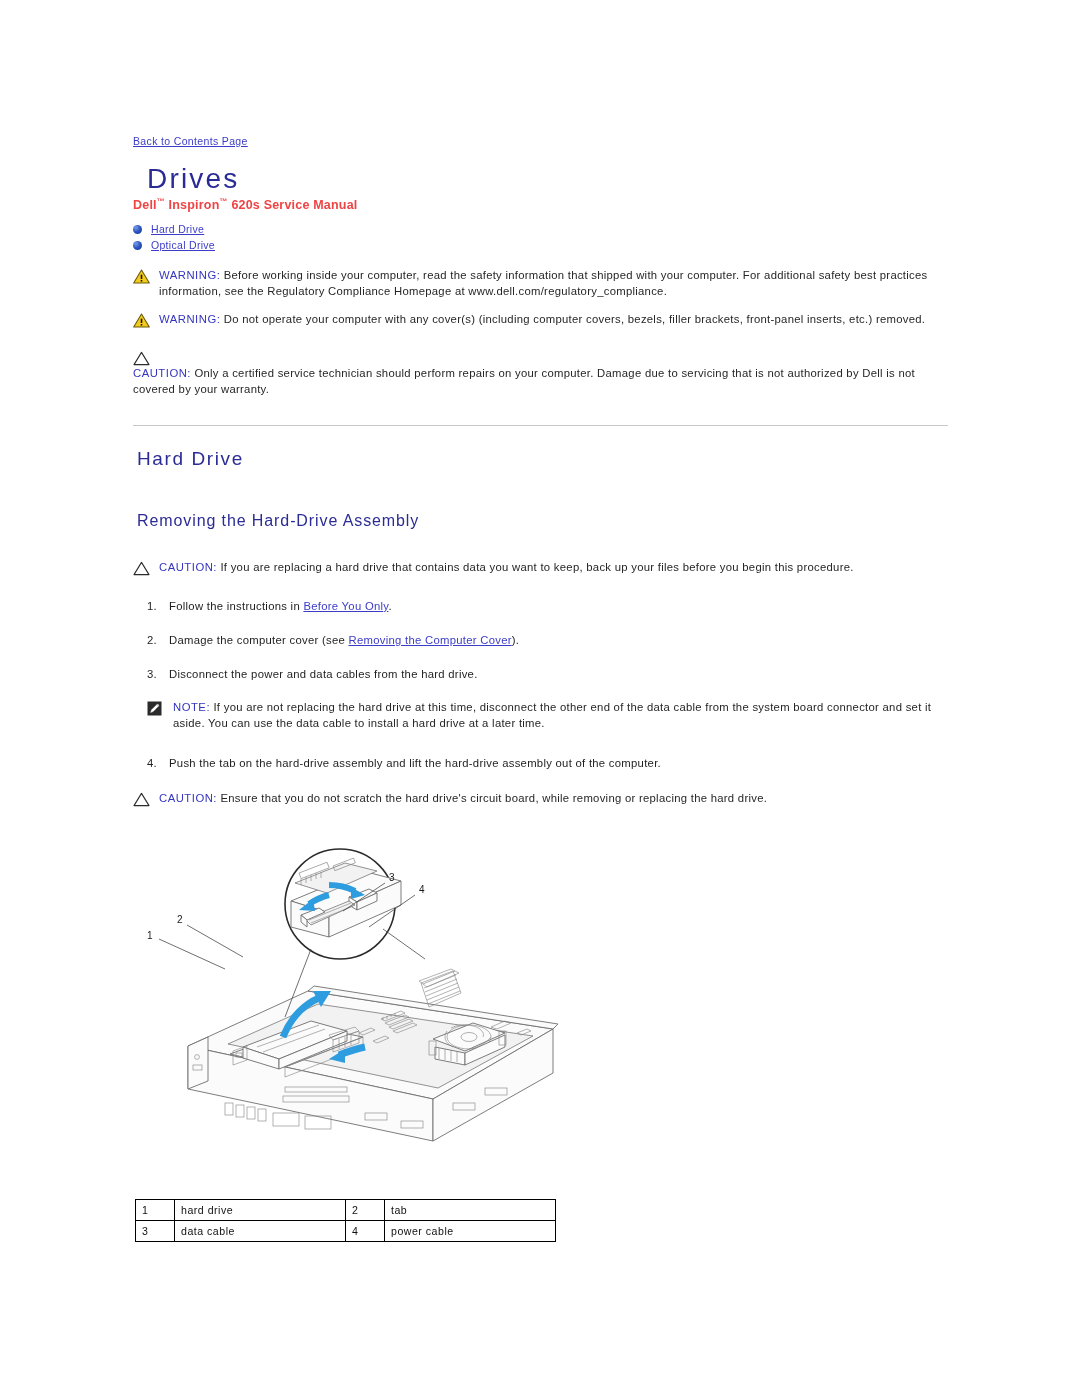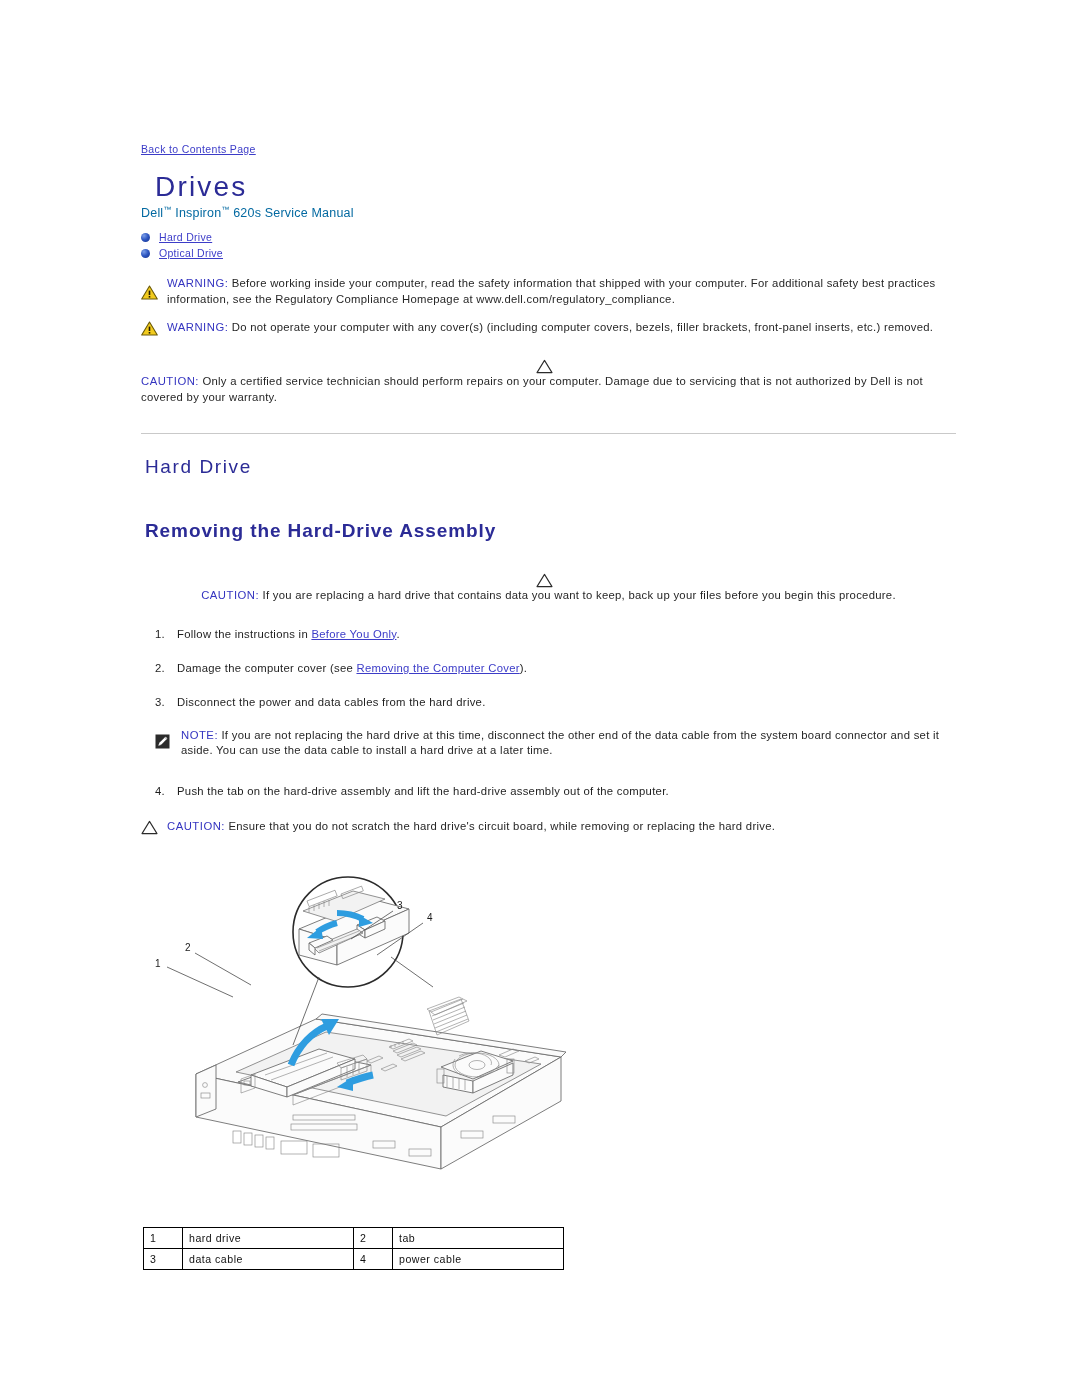--- a/index.html
+++ b/index.html
@@ -11,23 +11,22 @@
     width: 1080px;
     height: 1397px;
     font-family: "Liberation Sans", sans-serif;
     color: #1a1a1a;
     position: relative;
     overflow: hidden;
   }
   .page {
     position: absolute;
     left: 133px;
-    top: 139px;
+    top: 131px;
     width: 815px;
-    margin-left: 8px;
   }
 
   
   .link {
     color: #3c3cc8;
     text-decoration: underline;
     cursor: pointer;
   }
   a.link { text-decoration: underline; }
 
@@ -43,22 +42,22 @@
   .doc-title {
     font-size: 28px;
     color: #2b2b96;
     letter-spacing: 2.2px;
     font-weight: 400;
     margin: 15px 0 0 14px;
     line-height: 30px;
   }
   .doc-subtitle {
     font-size: 12.5px;
-    font-weight: normal;
-    color: #0369a1;
+    font-weight: bold;
+    color: #ef4444;
     letter-spacing: 0.2px;
     margin: 3px 0 0 0;
   }
   .sup { font-size: 8px; vertical-align: super; }
 
   
   .toc { margin-top: 11px; }
   .toc-item {
     display: flex;
     align-items: center;
@@ -75,21 +74,21 @@
   .toc-link {
     font-size: 10.5px;
     color: #3c3cc8;
     text-decoration: underline;
     letter-spacing: 0.3px;
   }
 
   
   .admon {
     display: flex;
-    align-items: center;
+    align-items: flex-start;
     margin-top: 16px;
   }
   .admon.tight { margin-top: 13px; }
   .admon-icon {
     flex: 0 0 auto;
     width: 19px;
     margin-right: 7px;
     padding-top: 1px;
   }
   .admon-body {
@@ -117,23 +116,23 @@
 
   
   h2.sec {
     font-size: 19px;
     color: #2b2b96;
     font-weight: 400;
     letter-spacing: 1.6px;
     margin: 22px 0 0 4px;
   }
   h3.subsec {
-    font-size: 19px;
+    font-size: 16px;
     color: #2b2b96;
-    font-weight: bold;
+    font-weight: normal;
     letter-spacing: 0.9px;
     margin: 42px 0 0 4px;
   }
 
   
   .steps { margin-top: 22px; }
   .step {
     display: flex;
     font-size: 11.3px;
     line-height: 16px;
@@ -242,21 +241,21 @@
     </div>
   </div>
 
   <hr class="rule">
 
   <h2 class="sec">Hard Drive</h2>
 
   <h3 class="subsec">Removing the Hard-Drive Assembly</h3>
 
   
-  <div class="admon" style="margin-top:30px;flex-direction:column;">
+  <div class="admon" style="margin-top:30px;">
     <span class="admon-icon">
       <svg class="tri-caut" width="17" height="15" viewBox="0 0 17 15">
         <polygon points="8.5,1.4 16,13.6 1,13.6" fill="none" stroke="#2b2b2b" stroke-width="1.1" stroke-linejoin="round"></polygon>
       </svg>
     </span>
     <div class="admon-body">
       <span class="admon-label">CAUTION:</span><span> If you are replacing a hard drive that contains data you want to keep, back up your files before you begin this procedure.</span>
     </div>
   </div>
 

